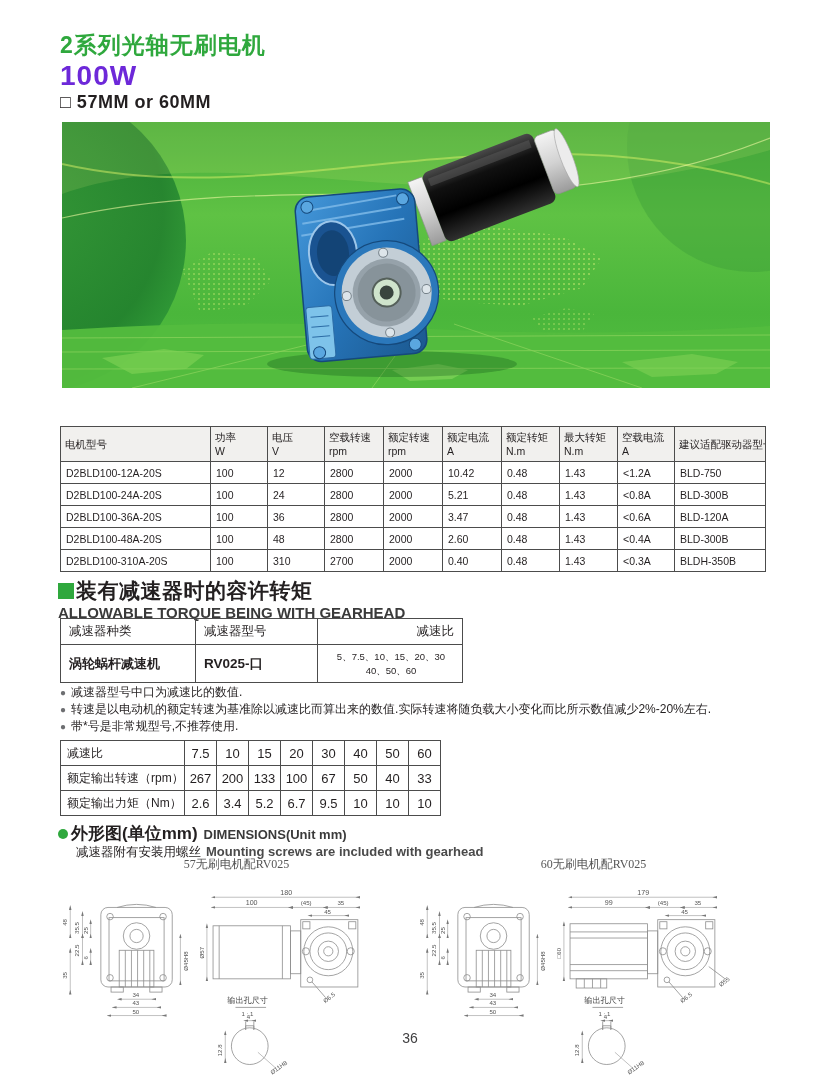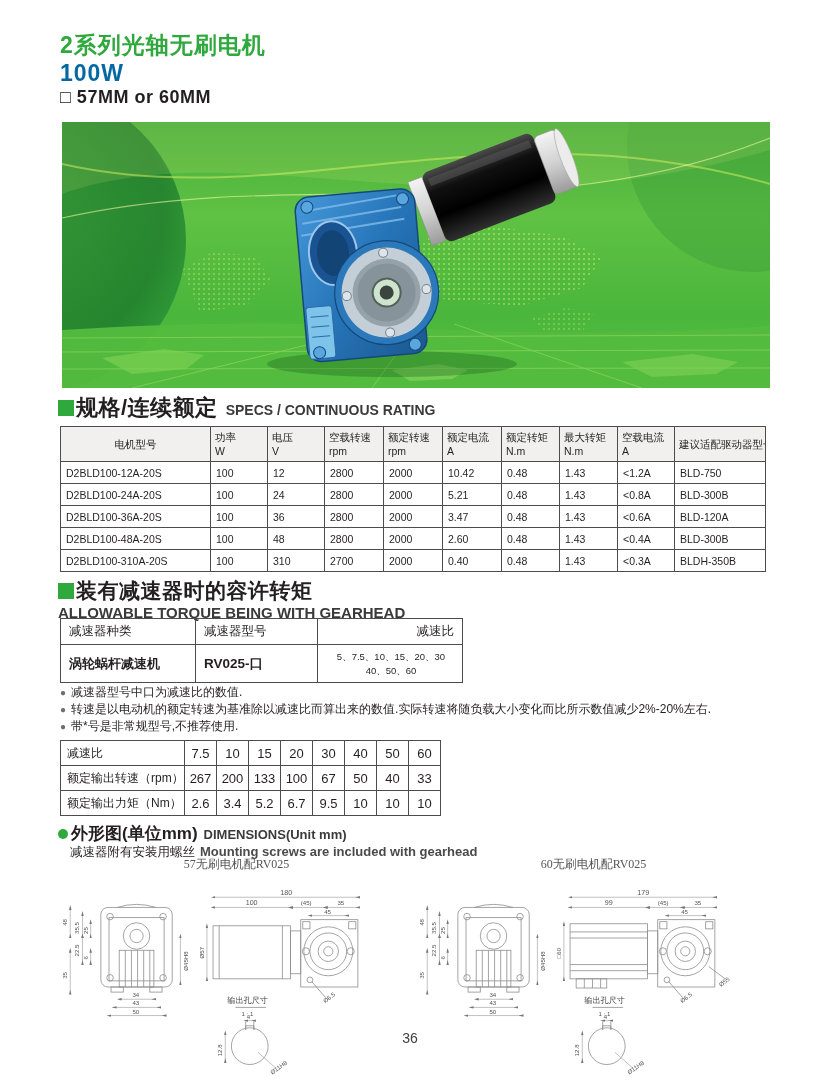--- a/index.html
+++ b/index.html
@@ -6,21 +6,21 @@
   html,body { background:#e9e9e9; }
   body { font-family:"Liberation Sans","DejaVu Sans",sans-serif; }
   .page {
     position:relative; width:820px; height:1082px; margin:0 auto;
     background:#ffffff; overflow:hidden; color:#231f20;
   }
 
   
   .header { position:absolute; left:60px; top:30px; }
   .series-title { color:#2fa83d; font-size:23px; font-weight:bold; letter-spacing:1px; }
-  .power-title  { color:#0369a1; font-size:23px; font-weight:bold; line-height:1.05; letter-spacing:1px; }
+  .power-title  { color:#6d28d9; font-size:28px; font-weight:bold; line-height:1.05; letter-spacing:1px; }
   .size-title   { color:#231f20; font-size:18px; font-weight:bold; letter-spacing:0.5px; margin-top:2px; }
 
   
   .banner { position:absolute; left:62px; top:122px; width:708px; height:266px; }
   .banner svg { display:block; width:100%; height:100%; }
 
   
   .sec1-title { position:absolute; left:58px; top:393px; display:flex; align-items:baseline; }
   .green-sq { width:16px; height:16px; background:#2fa83d; display:inline-block; align-self:center; margin-right:2px; }
   .sec-cn { font-size:22px; font-weight:bold; color:#231f20; letter-spacing:0.5px; }
@@ -31,21 +31,21 @@
   .sec2-line1 .sec-cn { font-size:21px; }
   .sec2-en { font-size:15px; font-weight:bold; color:#3a3a3a; margin-top:-1px; }
 
   
   table { border-collapse:collapse; table-layout:fixed; }
   td, th { border:1px solid #4c4c4c; font-weight:normal; overflow:hidden; white-space:nowrap; }
 
   
   .spec-table { position:absolute; left:60px; top:426px; width:705px; }
   .spec-table th { background:#f1f0ee; font-size:10.5px; text-align:left; padding:3px 4px; height:34px; vertical-align:middle; line-height:1.35; }
-  .spec-table th.c { text-align:center; }
+  .spec-table th.c { text-align:left; }
   .spec-table td { font-size:10.5px; padding:2px 5px; height:22px; vertical-align:middle; }
 
   
   .gear-table { position:absolute; left:60px; top:618px; width:402px; }
   .gear-table th { font-size:12.5px; padding:4px 8px; height:26px; text-align:left; vertical-align:middle; }
   .gear-table th.r { text-align:right; }
   .gear-table td { font-size:13px; padding:4px 8px; height:38px; vertical-align:middle;margin-left:36px; }
   .gear-table td.model { font-size:13.5px; }
   .gear-table td.ratios { font-size:9.5px; text-align:center; line-height:1.45; padding-right:6px; }
   .gear-table .bold { font-weight:bold; }
@@ -58,21 +58,21 @@
   
   .ratio-table { position:absolute; left:60px; top:740px; width:380px; }
   .ratio-table td { font-size:13px; text-align:center; height:25px; vertical-align:middle; }
   .ratio-table td.lbl { text-align:left; font-size:12px; padding-left:6px; }
 
   
   .dims-title { position:absolute; left:58px; top:822px; display:flex; align-items:baseline; }
   .green-dot { width:10px; height:10px; border-radius:50%; background:#2fa83d; align-self:center; margin-right:3px; }
   .dims-cn { font-size:17px; font-weight:bold; color:#231f20; }
   .dims-en { font-size:13px; font-weight:bold; color:#3a3a3a; margin-left:6px; }
-  .dims-sub { position:absolute; left:70px; top:844px; display:flex; align-items:baseline; }
+  .dims-sub { position:absolute; left:76px; top:844px; display:flex; align-items:baseline; }
   .dims-sub-cn { font-size:12.5px; color:#231f20; }
   .dims-sub-en { font-size:13px; font-weight:bold; color:#4a4a4a; margin-left:5px; }
 
   .drawings { position:absolute; left:58px; top:856px; width:714px; display:flex; }
   .drawing { width:50%; }
   .drawing-label { text-align:center; font-size:12px; color:#555; margin-bottom:12px; font-family:"Liberation Serif","DejaVu Serif",serif; }
   .drawing svg { display:block; width:100%; height:auto; }
   .tl { font-size:7px; fill:#555; font-family:"Liberation Sans","DejaVu Sans",sans-serif; }
   .tls { font-size:6px; fill:#555; }
   .tlt { font-size:8px; fill:#444; }
@@ -188,25 +188,20 @@
           </g>
           <circle cx="-80" cy="-62" r="6" fill="#5aa7e0" stroke="#15497c"></circle>
           <circle cx="16" cy="-62" r="6" fill="#5aa7e0" stroke="#15497c"></circle>
           <circle cx="-80" cy="84" r="6" fill="#5aa7e0" stroke="#15497c"></circle>
           <circle cx="16" cy="84" r="6" fill="#5aa7e0" stroke="#15497c"></circle>
         </g>
       </g>
     </svg>
   </div>
 
-  <div class="sec1-title">
-    <span class="green-sq"></span>
-    <span class="sec-cn">规格/连续额定</span>
-    <span class="sec-en">SPECS / CONTINUOUS RATING</span>
-  </div>
 
   <table class="spec-table">
     <colgroup>
       <col style="width:150px">
         <col style="width:57px">
         <col style="width:57px">
         <col style="width:59px">
         <col style="width:59px">
       <col style="width:59px">
         <col style="width:58px">

